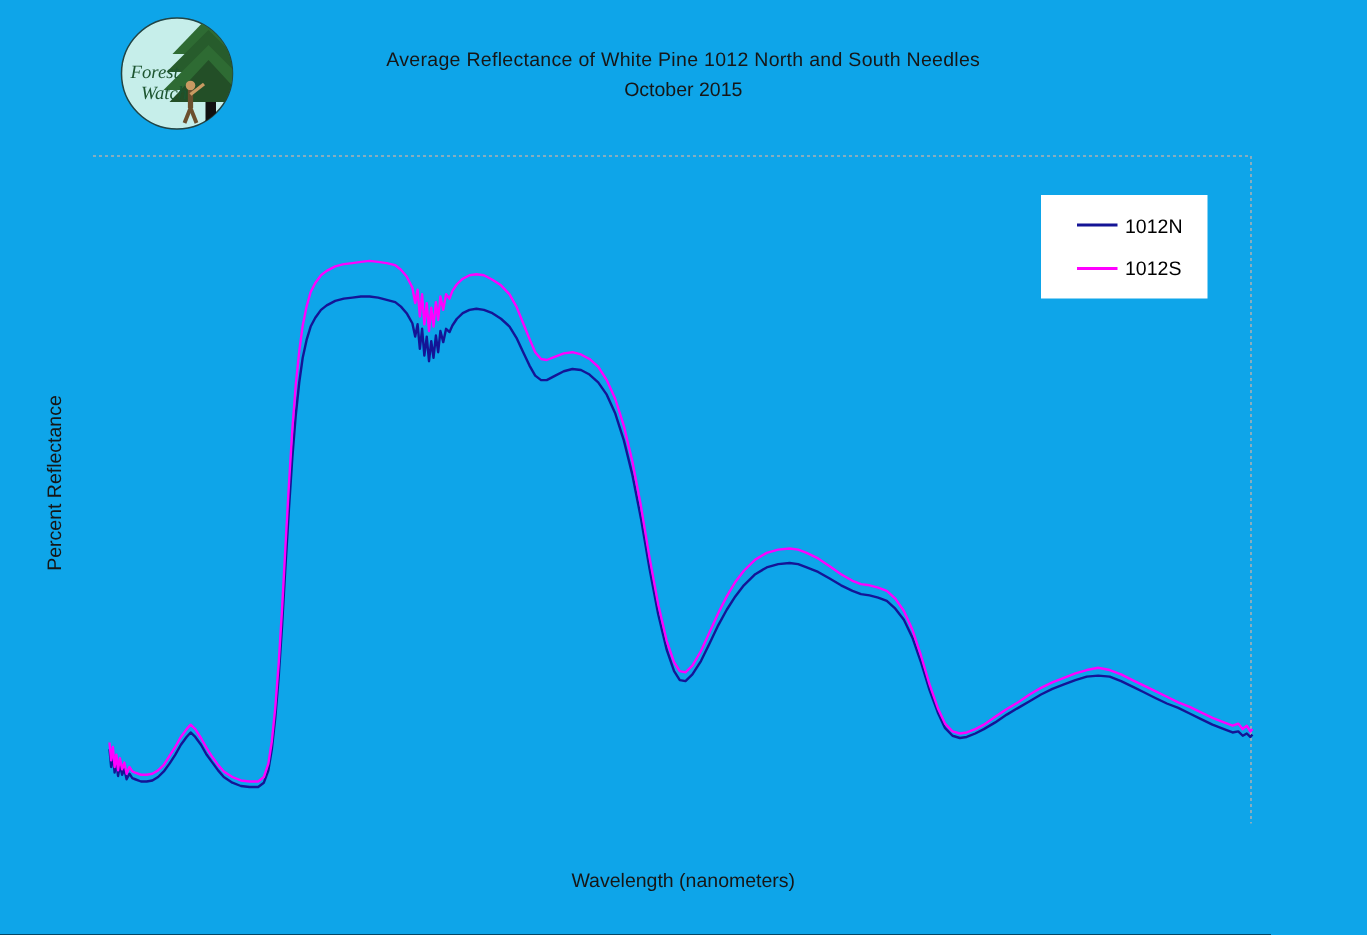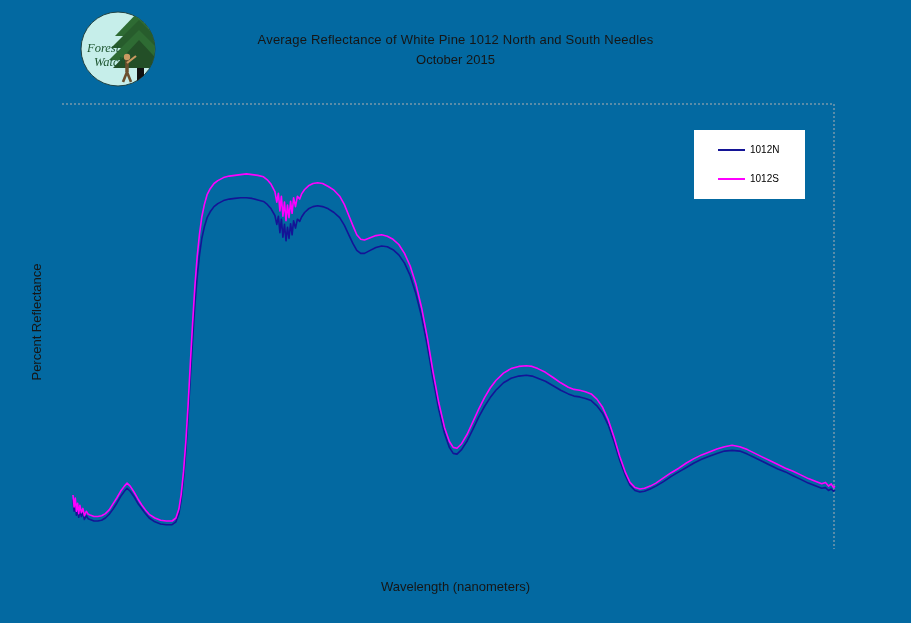--- a/index.html
+++ b/index.html
@@ -1,17 +1,17 @@
 <!DOCTYPE html>
 <html><head>
 <meta charset="utf-8">
 <style>
   html,body{margin:0;padding:0;background:#000;}
   .stage{
-    position:relative;width:911px;height:623px;background:#0369a1;overflow:hidden;
+    position:relative;width:911px;height:623px;background:#0ea5e9;overflow:hidden;
     font-family:"Liberation Sans",sans-serif;
   }
   
   .logo{position:absolute;left:79px;top:10px;width:78px;height:78px;}
   .logo svg{display:block;}
   
   .chart-title{
     position:absolute;left:0;top:32px;width:911px;text-align:center;
     color:#161616;font-size:13px;letter-spacing:.2px;
   }
@@ -31,21 +31,21 @@
   
   .plot-svg{position:absolute;left:0;top:0;}
   
   .legend{
     position:absolute;left:694px;top:130px;width:111px;height:69px;
     background:#fff;box-sizing:border-box;display:flex;flex-direction:column;
     justify-content:space-around;padding:6px 0;
   }
   .legend-item{display:flex;align-items:center;padding-left:24px;}
   .legend-swatch{width:27px;height:2px;margin-right:5px;flex:none;}
-  .legend-label{color:#000;font-size:10px;line-height:1;}
+  .legend-label{color:#000;font-size:13px;line-height:1;}
 </style>
 </head>
 <body>
 
 <div class="stage">
 
   <div class="logo">
     <svg width="78" height="78" viewBox="0 0 78 78">
       <defs>
         <clipPath id="logoClip">

